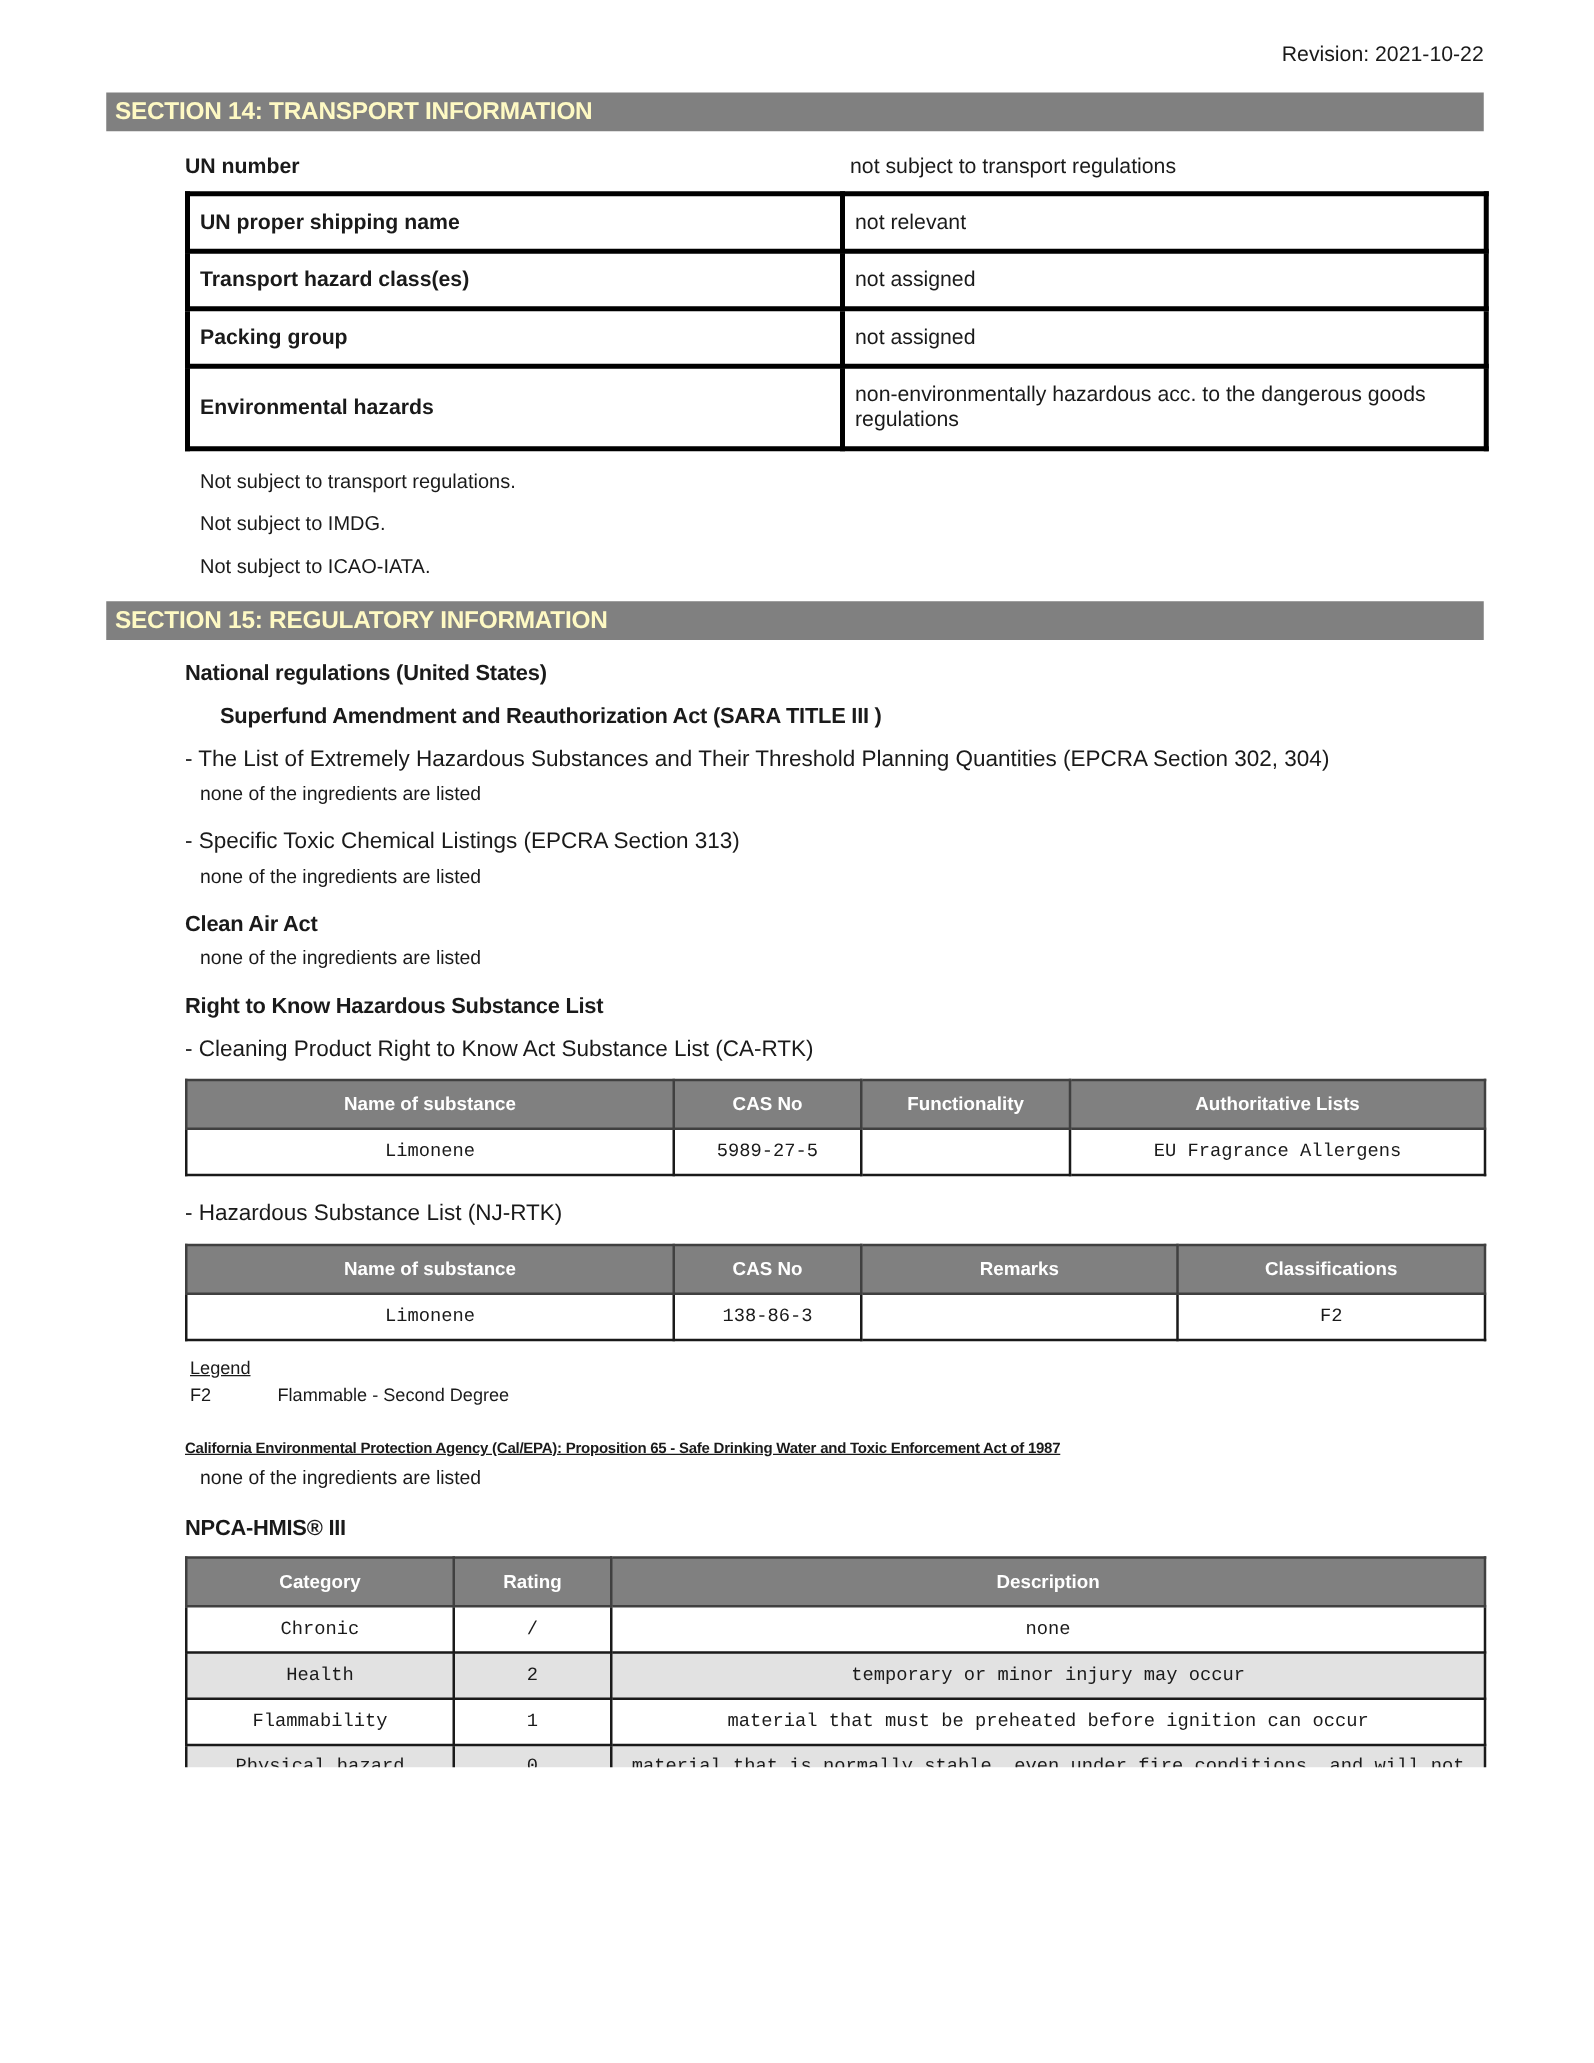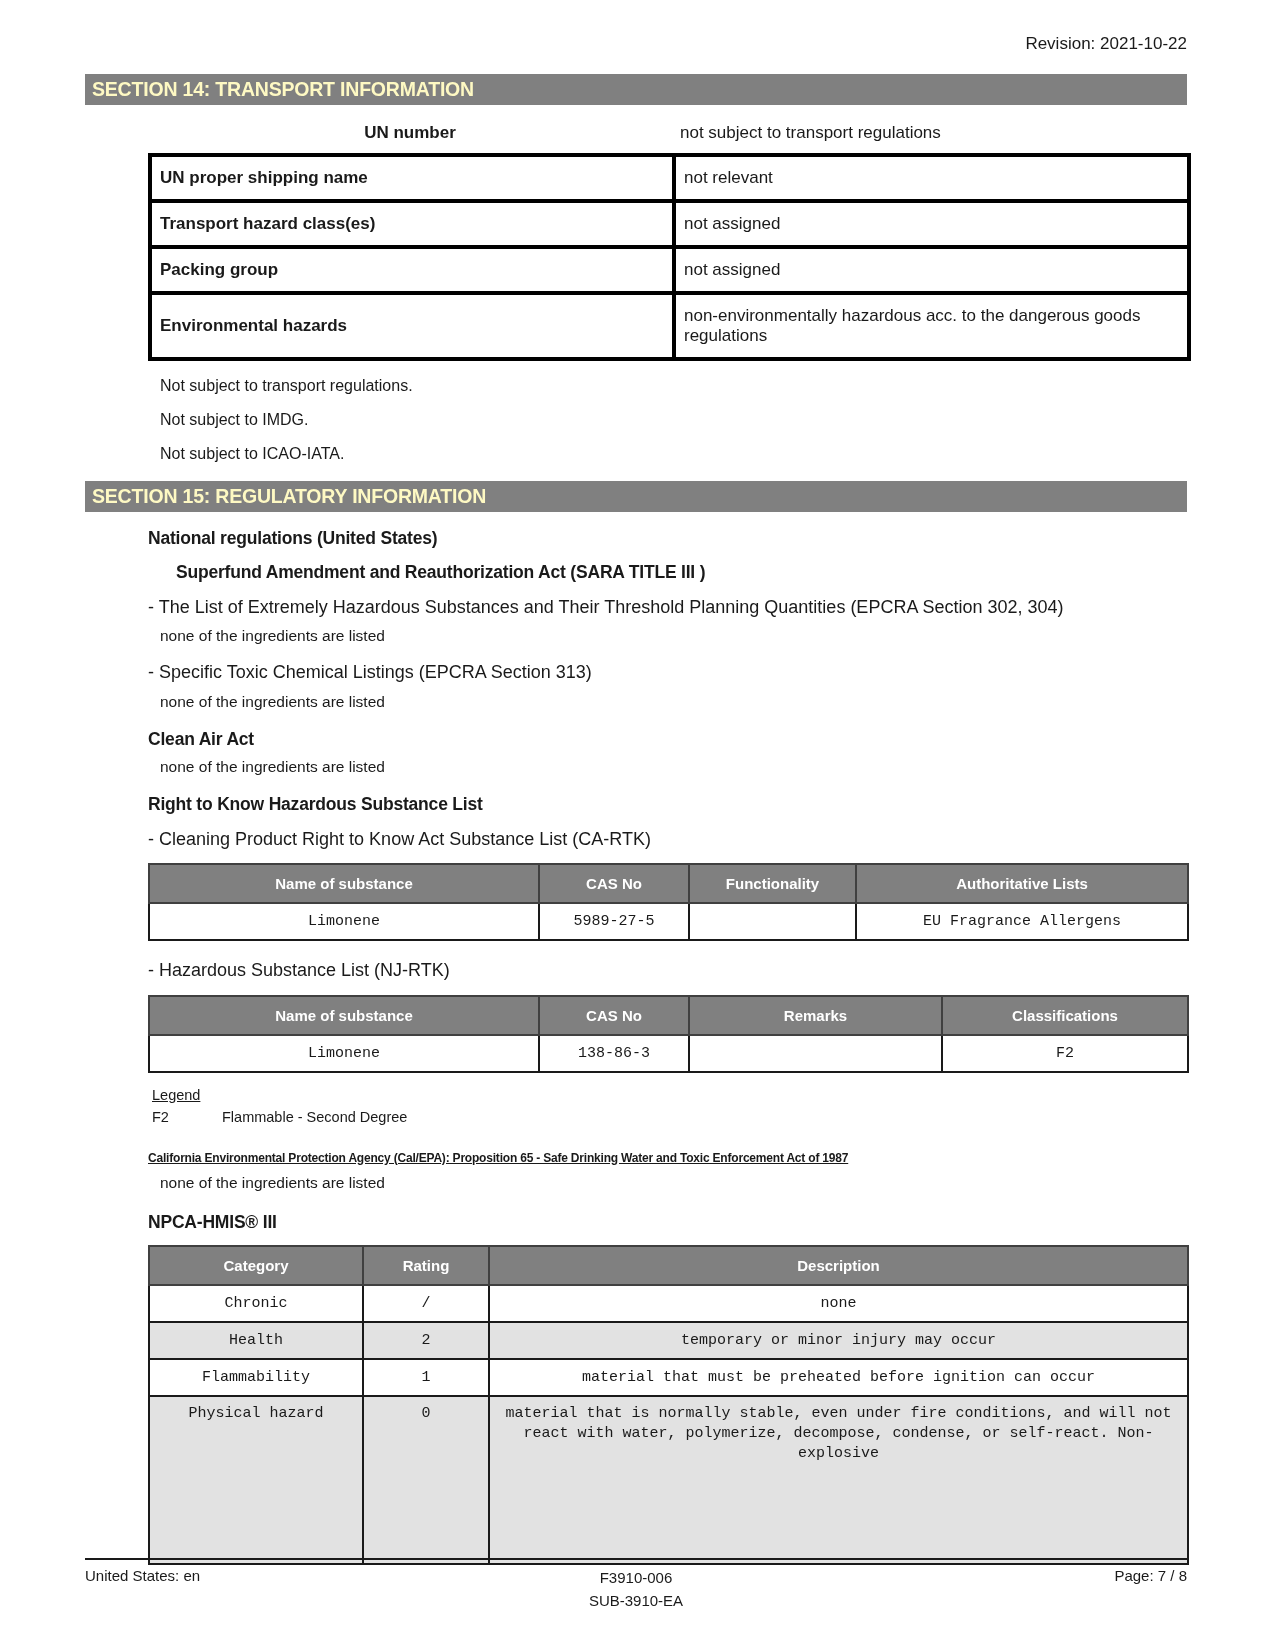--- a/index.html
+++ b/index.html
@@ -1,35 +1,35 @@
 <!DOCTYPE html>
 <html><head>
 <meta charset="utf-8">
 <style>
   html,body { margin:0; padding:0; background:#ffffff; }
   .page {
     position:relative;
-    width:1275px; height:1650px;
+    width:1275px; height:1414px;
     background:#ffffff;
     color:#1a1a1a;
     font-family:"Liberation Sans","DejaVu Sans",sans-serif;
     box-sizing:border-box;
     padding:34px 88px 0 85px;
     overflow:hidden;
   }
   .revision { text-align:right; font-size:17px; margin:0 0 20px 0; }
 
   .section-bar {
     background:#808080; color:#fef9c3;
     font-weight:bold; font-size:19.5px; letter-spacing:-0.2px;
     padding:0 0 0 7px; height:31px; line-height:31px;
   }
   .content { padding-left:63px; }
 
-  .un-row { display:flex; margin:18px 0 10px 0; font-size:17px;text-align:center; }
+  .un-row { display:flex; margin:18px 0 10px 0; font-size:17px; }
   .un-row .lbl { width:524px; font-weight:bold; }
   .un-row .val { padding-left:8px; }
 
   table { border-collapse:collapse; table-layout:fixed; width:1039px; }
   .kv-table { font-size:17px; margin:0; }
   .kv-table td { border:4px solid #000000; padding:11px 8px; vertical-align:middle; }
   .kv-table td.k { font-weight:bold; }
 
   .note { font-size:16px; margin:16px 0 14px 12px; }
 

